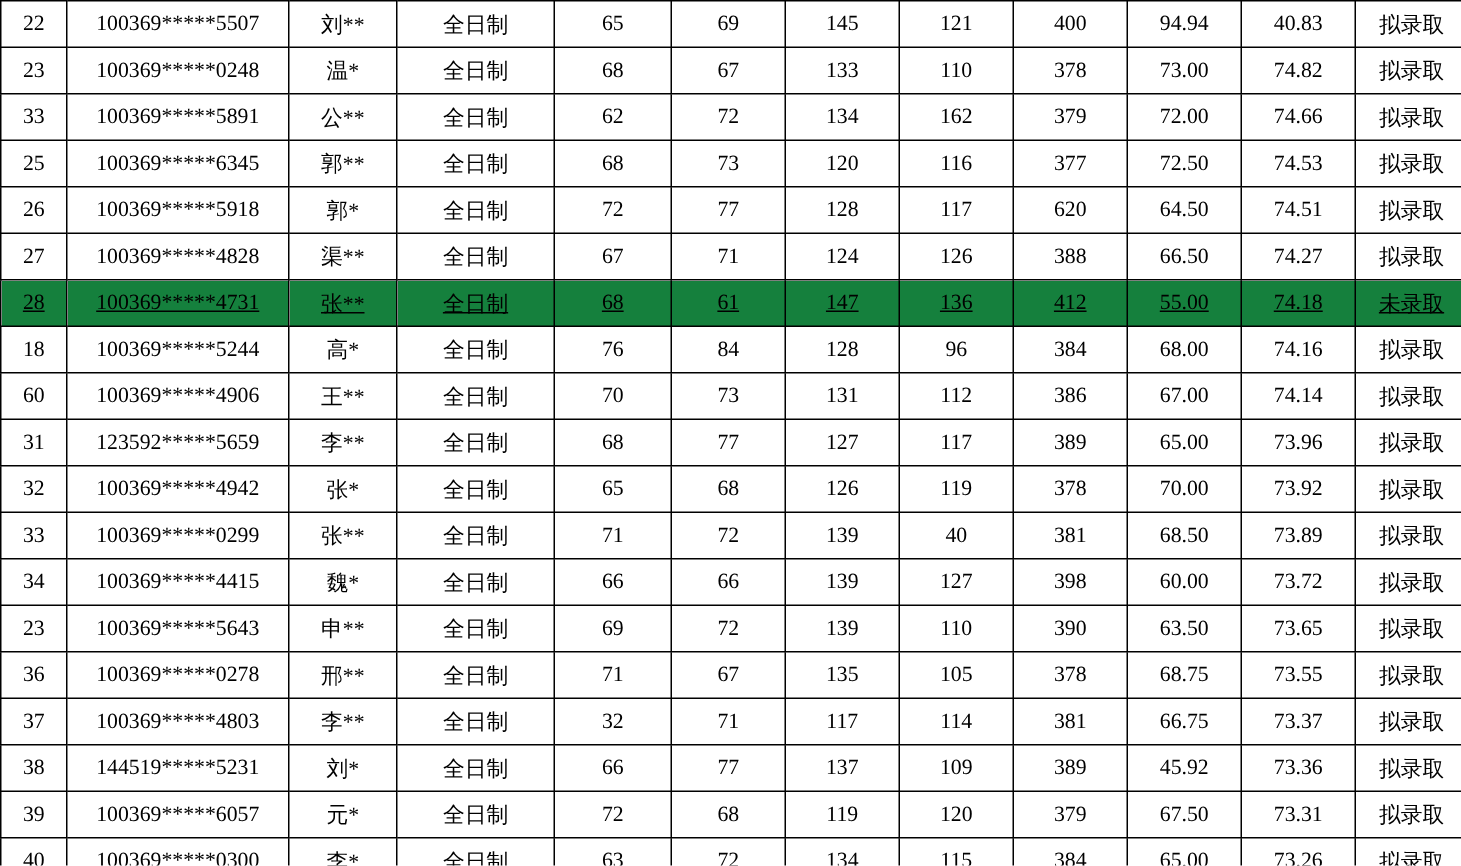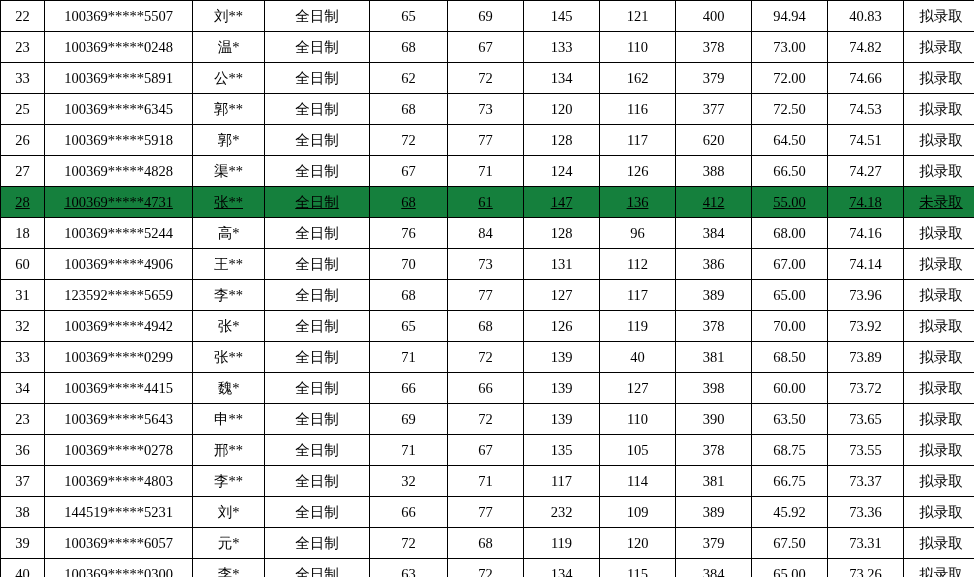--- a/index.html
+++ b/index.html
@@ -298,21 +298,21 @@
         <td>73.37</td>
         <td>拟录取</td>
       </tr>
       <tr>
         <td>38</td>
         <td class="idcol">144519*****5231</td>
         <td>刘*</td>
         <td>全日制</td>
         <td>66</td>
         <td>77</td>
-        <td>232</td>
+        <td>137</td>
         <td>109</td>
         <td>389</td>
         <td>45.92</td>
         <td>73.36</td>
         <td>拟录取</td>
       </tr>
       <tr>
         <td>39</td>
         <td class="idcol">100369*****6057</td>
         <td>元*</td>

